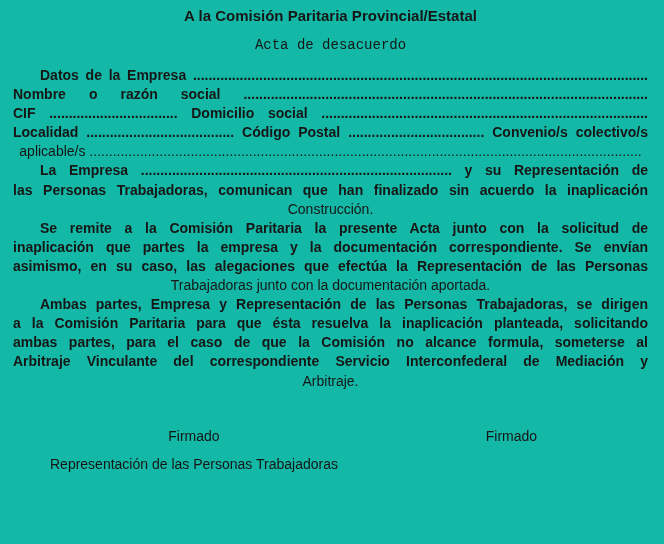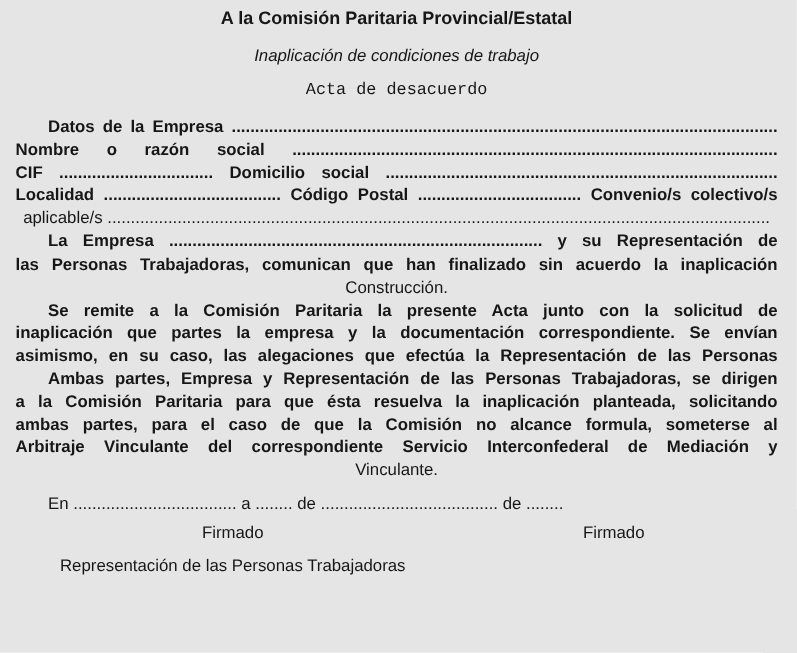--- a/index.html
+++ b/index.html
@@ -1,19 +1,19 @@
 <!DOCTYPE html>
 <html><head>
 <meta charset="utf-8">
 <style>
   html, body { margin: 0; padding: 0; }
   .page {
     width: 664px;
     height: 544px;
-    background: #e5e5e5;
+    background: #14b8a6;
     box-sizing: border-box;
     padding: 6px 16px 0 13px;
     font-family: "Liberation Sans", sans-serif;
     font-size: 14px;
     color: #161616;
     overflow: hidden;
   }
   .doc-title {
     margin: 0;
     text-align: center;
@@ -48,59 +48,58 @@
   .ind { text-indent: 27px; }
   .date-line {
     margin-top: 8px;
     line-height: 19.1px;
     height: 19.1px;
     overflow: hidden;
     text-indent: 27px;
   }
   .sig-row {
     display: flex;
-    margin-top: 5px;
+    margin-top: 36px;
   }
   .sig-col-left  { width: 57%; text-align: center; }
   .sig-col-right { width: 43%; text-align: center; }
   .sig-label { line-height: 19.1px; }
   .sig-party { margin-top: 9px; line-height: 19.1px; text-align: center; }
 </style>
 </head>
 <body>
 
 <div class="page">
 
   <h1 class="doc-title">A la Comisión Paritaria Provincial/Estatal</h1>
-  <div class="doc-subtitle">Inaplicación de condiciones de trabajo</div>
   <div class="doc-heading">Acta de desacuerdo</div>
 
   <div class="doc-body">
     <div class="ln jl ind">Datos de la Empresa .....................................................................................................................</div>
     <div class="ln jl">Nombre o razón social ........................................................................................................</div>
     <div class="ln jl">CIF ................................. Domicilio social ....................................................................................</div>
     <div class="ln jl">Localidad ...................................... Código Postal ................................... Convenio/s colectivo/s</div>
     <div class="ln">aplicable/s ..............................................................................................................................................</div>
 
     <div class="ln jl ind">La Empresa ................................................................................ y su Representación de</div>
     <div class="ln jl">las Personas Trabajadoras, comunican que han finalizado sin acuerdo la inaplicación</div>
     <div class="ln">Construcción.</div>
 
     <div class="ln jl ind">Se remite a la Comisión Paritaria la presente Acta junto con la solicitud de</div>
     <div class="ln jl">inaplicación que partes la empresa y la documentación correspondiente. Se envían</div>
     <div class="ln jl">asimismo, en su caso, las alegaciones que efectúa la Representación de las Personas</div>
+    <div class="ln">Trabajadoras junto con la documentación aportada.</div>
 
     <div class="ln jl ind">Ambas partes, Empresa y Representación de las Personas Trabajadoras, se dirigen</div>
     <div class="ln jl">a la Comisión Paritaria para que ésta resuelva la inaplicación planteada, solicitando</div>
     <div class="ln jl">ambas partes, para el caso de que la Comisión no alcance formula, someterse al</div>
     <div class="ln jl">Arbitraje Vinculante del correspondiente Servicio Interconfederal de Mediación y</div>
-    <div class="ln">Vinculante.</div>
+    <div class="ln">Arbitraje.</div>
   </div>
 
-  <div class="date-line">En ................................... a ........ de ...................................... de ........</div>
 
   <div class="sig-row">
     <div class="sig-col-left">
       <div class="sig-label">Firmado</div>
       <div class="sig-party">Representación de las Personas Trabajadoras</div>
     </div>
     <div class="sig-col-right">
       <div class="sig-label">Firmado</div>
     </div>
   </div>

